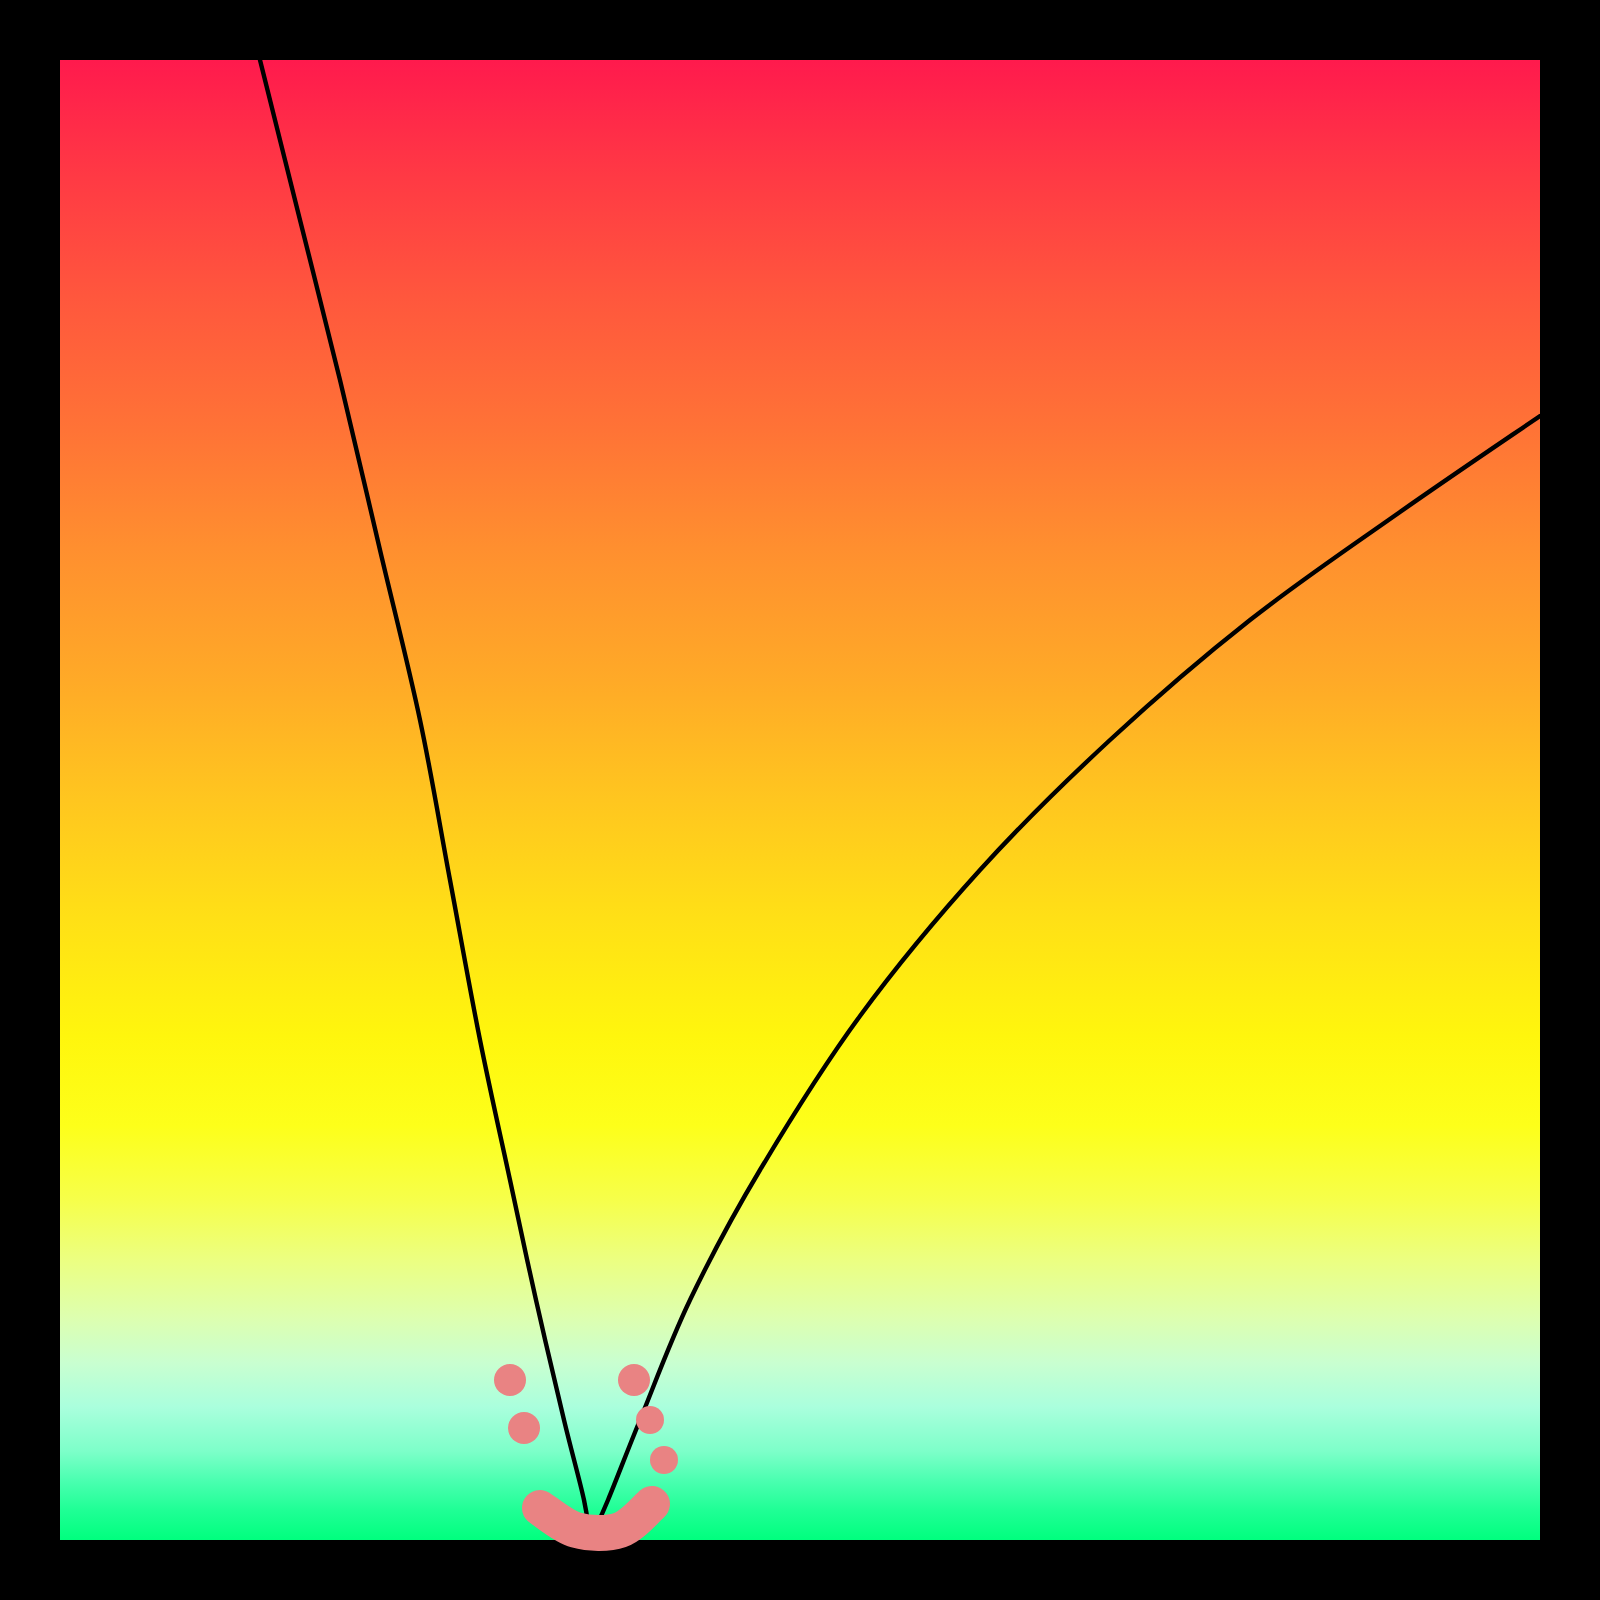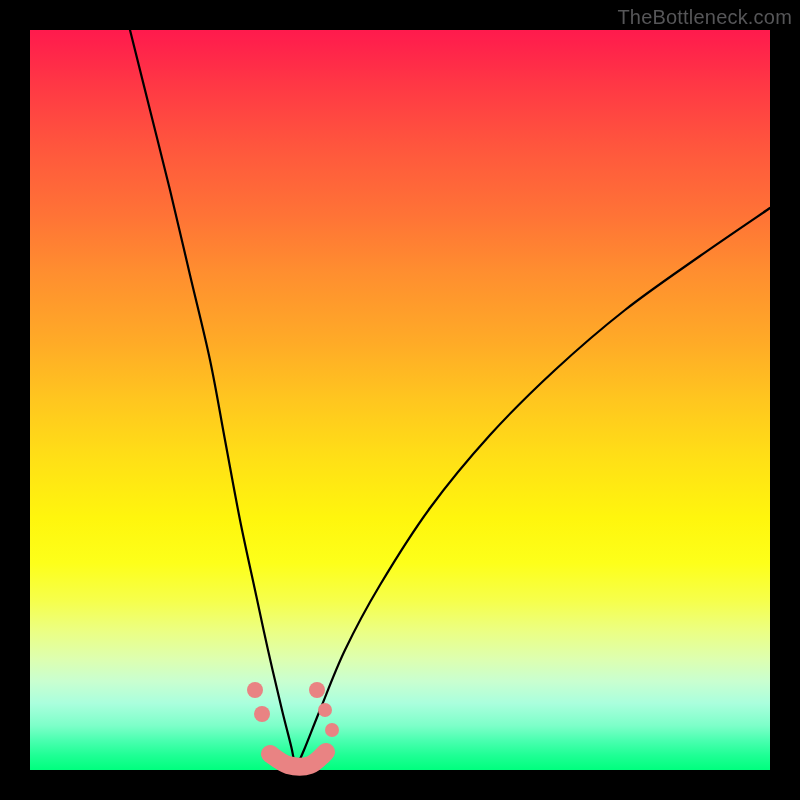--- a/index.html
+++ b/index.html
@@ -73,14 +73,13 @@
     <path id="thick-seg" fill="none" stroke-linecap="round" stroke-linejoin="round" d="M 240 724 C 243 725.8333333333334, 251.33333333333334 733.1666666666666, 258 735 C 264.6666666666667 736.8333333333334, 273.6666666666667 737.1666666666666, 280 735 C 286.3333333333333 732.8333333333334, 293.3333333333333 724.1666666666666, 296 722" stroke="#e98383" stroke-width="18"></path>
     <g id="markers">
         <circle cx="225" cy="660" r="8" fill="#e98383"></circle>
         <circle cx="232" cy="684" r="8" fill="#e98383"></circle>
         <circle cx="287" cy="660" r="8" fill="#e98383"></circle>
         <circle cx="295" cy="680" r="7" fill="#e98383"></circle>
         <circle cx="302" cy="700" r="7" fill="#e98383"></circle>
       </g>
   </svg>
 
-  <div class="watermark">TheBottleneck.com</div>
 </div>
 
 </body></html>

